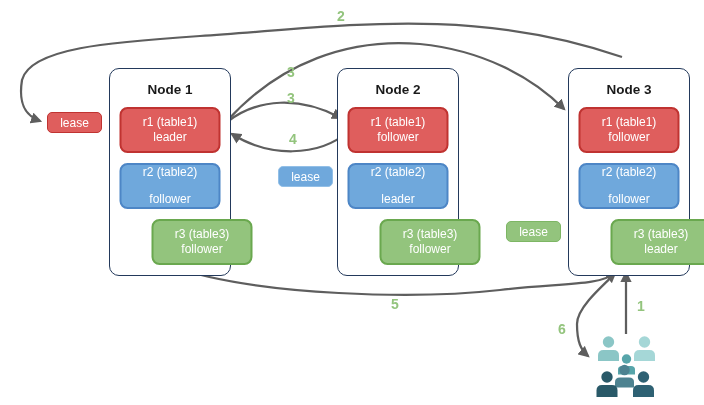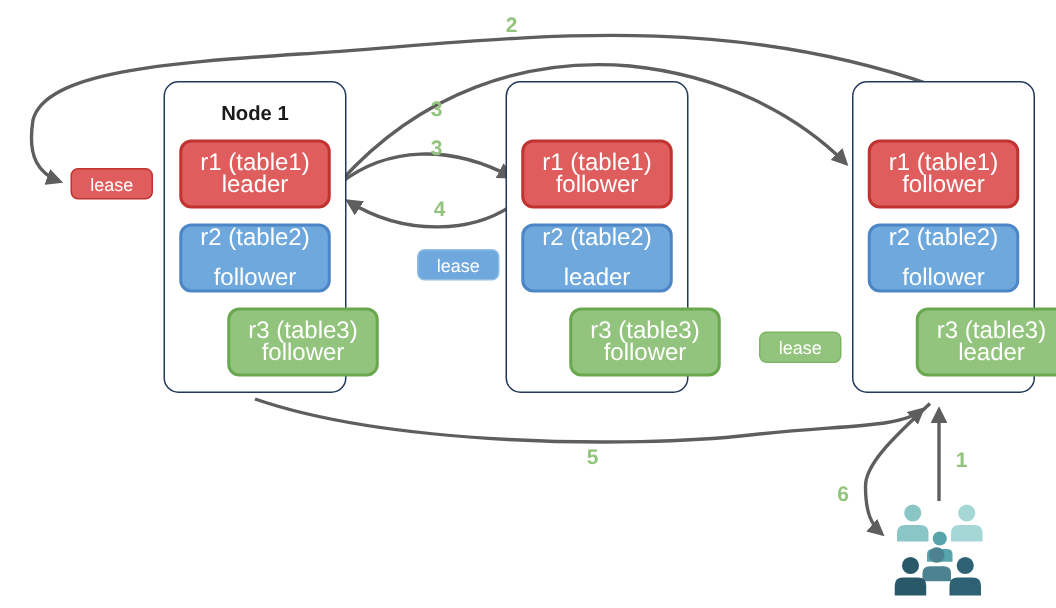--- a/index.html
+++ b/index.html
@@ -1,32 +1,32 @@
 <!DOCTYPE html>
 <html style="--red-fill: #df5e5d; --red-border: #c03331; --blue-fill: #6fa8dc; --blue-border: #4d86c6; --green-fill: #93c47d; --green-border: #6aa84f; --lease-red-border: #c03331; --lease-blue-border: #92bfe7; --lease-green-border: #7db664; --node-border: #23395b; --arrow: #5e5e5e; --step-label: #93c47d;"><head>
 <meta charset="utf-8">
 <style>
   html,body{margin:0;padding:0;background:#fff;}
   #canvas{
     position:relative;width:704px;height:405px;background:#fff;overflow:hidden;
     font-family:"Liberation Sans",sans-serif;
   }
   .node{
-    position:absolute;top:54px;width:122px;height:208px;
+    position:absolute;top:68px;width:122px;height:208px;
     background:#fff;border:1.5px solid var(--node-border,#23395b);border-radius:10px;
     box-sizing:border-box;
   }
   .node-title{
     text-align:center;margin-top:13px;font-weight:bold;font-size:13.5px;color:#1a1a1a;
   }
   .replica{
     position:absolute;left:50%;transform:translateX(-50%);
     width:101px;height:46px;border-radius:8px;box-sizing:border-box;
     border:2px solid;display:flex;flex-direction:column;align-items:center;justify-content:center;
-    color:#fff;font-size:16px;line-height:15px;text-align:center;
+    color:#fff;font-size:12px;line-height:15px;text-align:center;
   }
   .replica.red{background:var(--red-fill,#df5e5d);border-color:var(--red-border,#c03331);}
   .replica.blue{background:var(--blue-fill,#6fa8dc);border-color:var(--blue-border,#4d86c6);}
   .replica.green{background:var(--green-fill,#93c47d);border-color:var(--green-border,#6aa84f);margin-left:32px;}
   .rep1{top:38px;} .rep2{top:94px;justify-content:space-between;} .rep3{top:150px;}
   .lease{
     position:absolute;width:55px;height:21px;border-radius:5px;box-sizing:border-box;
     border:1.5px solid;color:#fff;font-size:12px;display:flex;align-items:center;justify-content:center;
   }
   .lease.red{background:var(--red-fill,#df5e5d);border-color:var(--lease-red-border,#c03331);left:47px;top:112px;}
@@ -92,35 +92,37 @@
       <span>r2 (table2)</span>
       <span>follower</span>
     </div>
     <div class="replica green rep3">
       <span>r3 (table3)</span>
       <span>follower</span>
     </div>
   </div>
 
   <div class="node" style="left:337px;">
+    <div class="node-title">Node 2</div>
     <div class="replica red rep1">
       <span>r1 (table1)</span>
       <span>follower</span>
     </div>
     <div class="replica blue rep2">
       <span>r2 (table2)</span>
       <span>leader</span>
     </div>
     <div class="replica green rep3">
       <span>r3 (table3)</span>
       <span>follower</span>
     </div>
   </div>
 
   <div class="node" style="left:568px;">
+    <div class="node-title">Node 3</div>
     <div class="replica red rep1">
       <span>r1 (table1)</span>
       <span>follower</span>
     </div>
     <div class="replica blue rep2">
       <span>r2 (table2)</span>
       <span>follower</span>
     </div>
     <div class="replica green rep3">
       <span>r3 (table3)</span>

